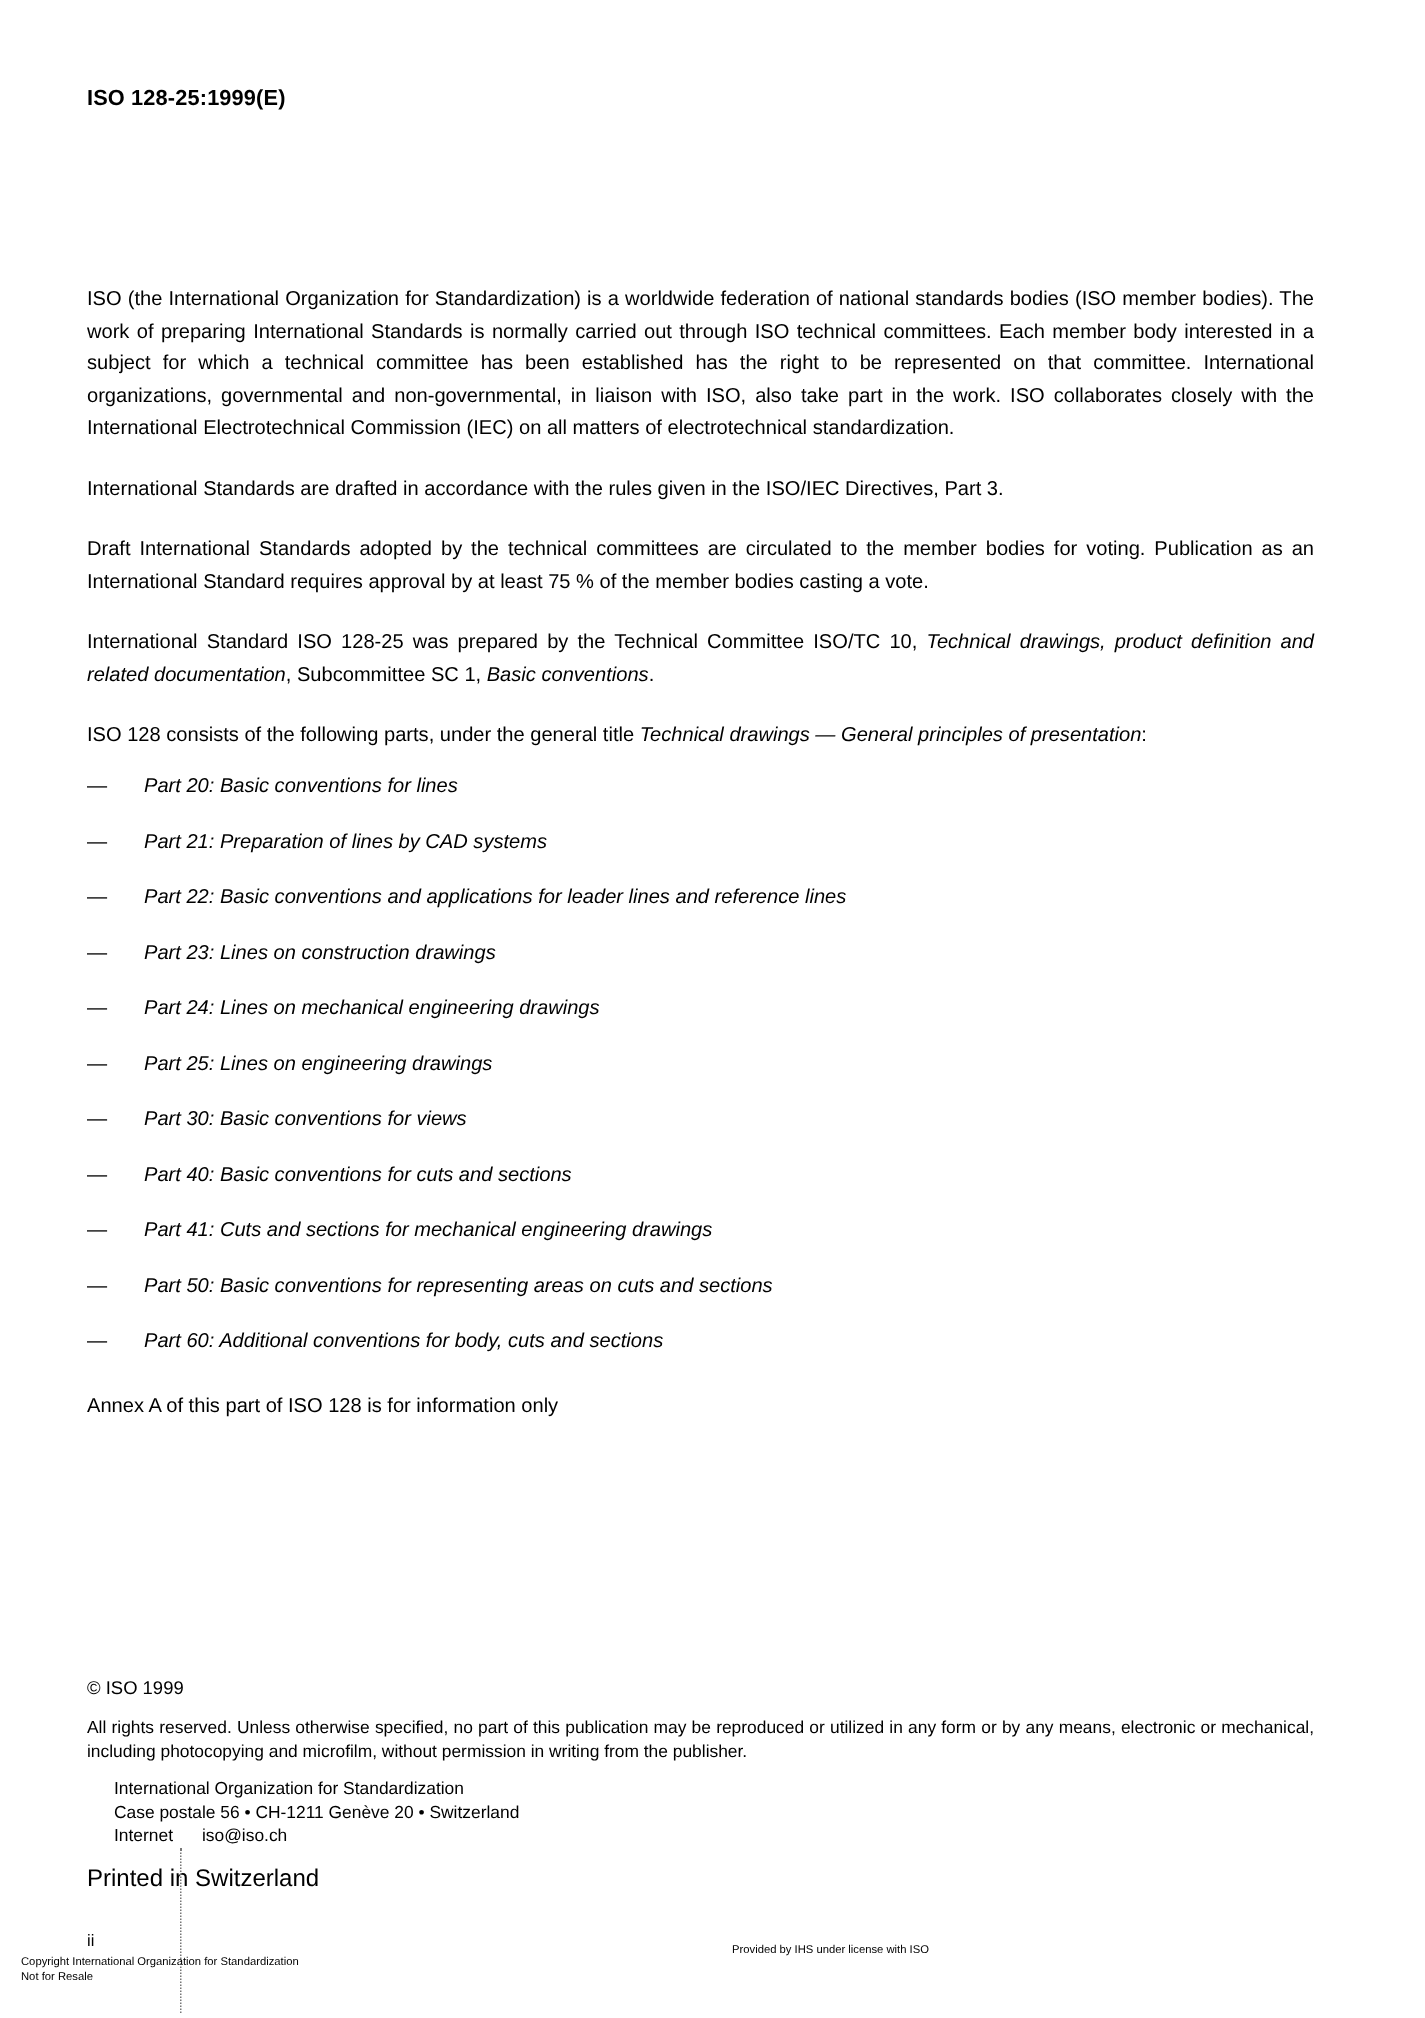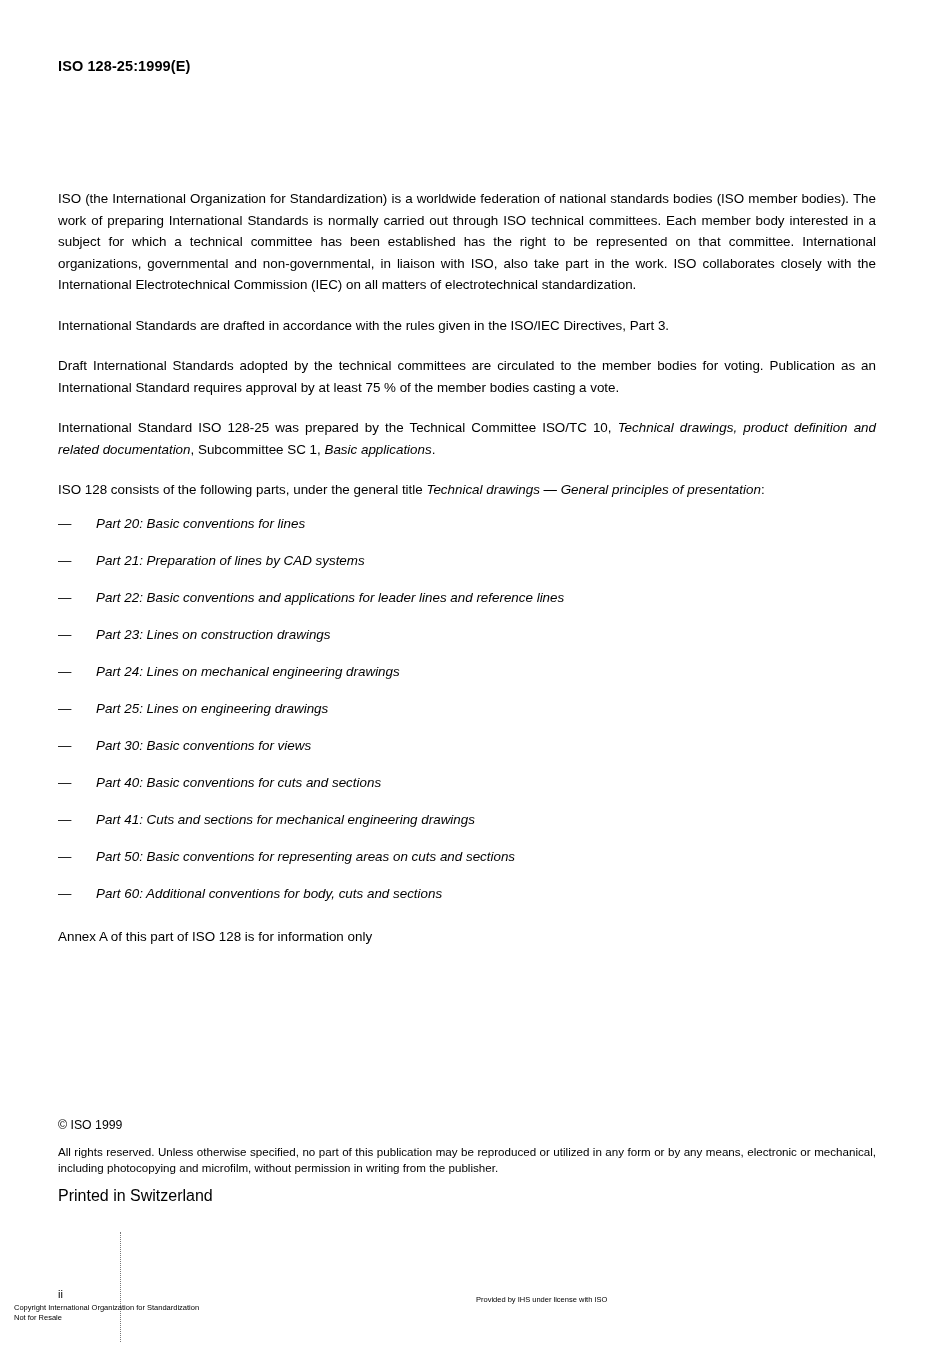--- a/index.html
+++ b/index.html
@@ -123,21 +123,21 @@
   .scan-note {
     position: absolute;
     left: 14px;
     top: 1303px;
     font-size: 7.5px;
     line-height: 9.5px;
     color: #000;
   }
   .ihs-note {
     position: absolute;
-    left: 476px;
+    left: 488px;
     top: 1295px;
     font-size: 7.5px;
     color: #000;
   }
 </style>
 </head>
 <body>
 
 <div class="page">
 
@@ -145,21 +145,21 @@
 
   <div class="content">
 
 
     <p class="para">ISO (the International Organization for Standardization) is a worldwide federation of national standards bodies (ISO member bodies). The work of preparing International Standards is normally carried out through ISO technical committees. Each member body interested in a subject for which a technical committee has been established has the right to be represented on that committee. International organizations, governmental and non-governmental, in liaison with ISO, also take part in the work. ISO collaborates closely with the International Electrotechnical Commission (IEC) on all matters of electrotechnical standardization.</p>
 
     <p class="para">International Standards are drafted in accordance with the rules given in the ISO/IEC Directives, Part 3.</p>
 
     <p class="para">Draft International Standards adopted by the technical committees are circulated to the member bodies for voting. Publication as an International Standard requires approval by at least 75 % of the member bodies casting a vote.</p>
 
-    <p class="para"><span>International Standard ISO 128-25 was prepared by the Technical Committee ISO/TC 10, </span><span class="it">Technical drawings, product definition and related documentation</span><span>, Subcommittee SC 1, </span><span class="it">Basic applications</span><span>.</span></p>
+    <p class="para"><span>International Standard ISO 128-25 was prepared by the Technical Committee ISO/TC 10, </span><span class="it">Technical drawings, product definition and related documentation</span><span>, Subcommittee SC 1, </span><span class="it">Basic conventions</span><span>.</span></p>
 
     <p class="para last"><span>ISO 128 consists of the following parts, under the general title </span><span class="it">Technical drawings — General principles of presentation</span><span>:</span></p>
 
     <ul class="parts-list">
       <li><span class="dash">—</span><span>Part 20: Basic conventions for lines</span></li>
       <li><span class="dash">—</span><span>Part 21: Preparation of lines by CAD systems</span></li>
       <li><span class="dash">—</span><span>Part 22: Basic conventions and applications for leader lines and reference lines</span></li>
       <li><span class="dash">—</span><span>Part 23: Lines on construction drawings</span></li>
       <li><span class="dash">—</span><span>Part 24: Lines on mechanical engineering drawings</span></li>
       <li><span class="dash">—</span><span>Part 25: Lines on engineering drawings</span></li>
@@ -170,20 +170,25 @@
       <li><span class="dash">—</span><span>Part 60: Additional conventions for body, cuts and sections</span></li>
     </ul>
 
     <p class="annex">Annex A of this part of ISO 128 is for information only</p>
 
   </div>
 
   <div class="footer">
     <div class="copyright-line">©   ISO 1999</div>
     <div class="rights">All rights reserved. Unless otherwise specified, no part of this publication may be reproduced or utilized in any form or by any means, electronic or mechanical, including photocopying and microfilm, without permission in writing from the publisher.</div>
+    <div class="addr">
+      <div>International Organization for Standardization</div>
+      <div>Case postale 56 • CH-1211 Genève 20 • Switzerland</div>
+      <div>Internet      iso@iso.ch</div>
+    </div>
     <div class="printed">Printed in Switzerland</div>
   </div>
 
   <div class="dotline"></div>
 
   <div class="page-number">ii</div>
 
   <div class="scan-note">
     <div>Copyright International Organization for Standardization</div>
     <div>Not for Resale</div>

